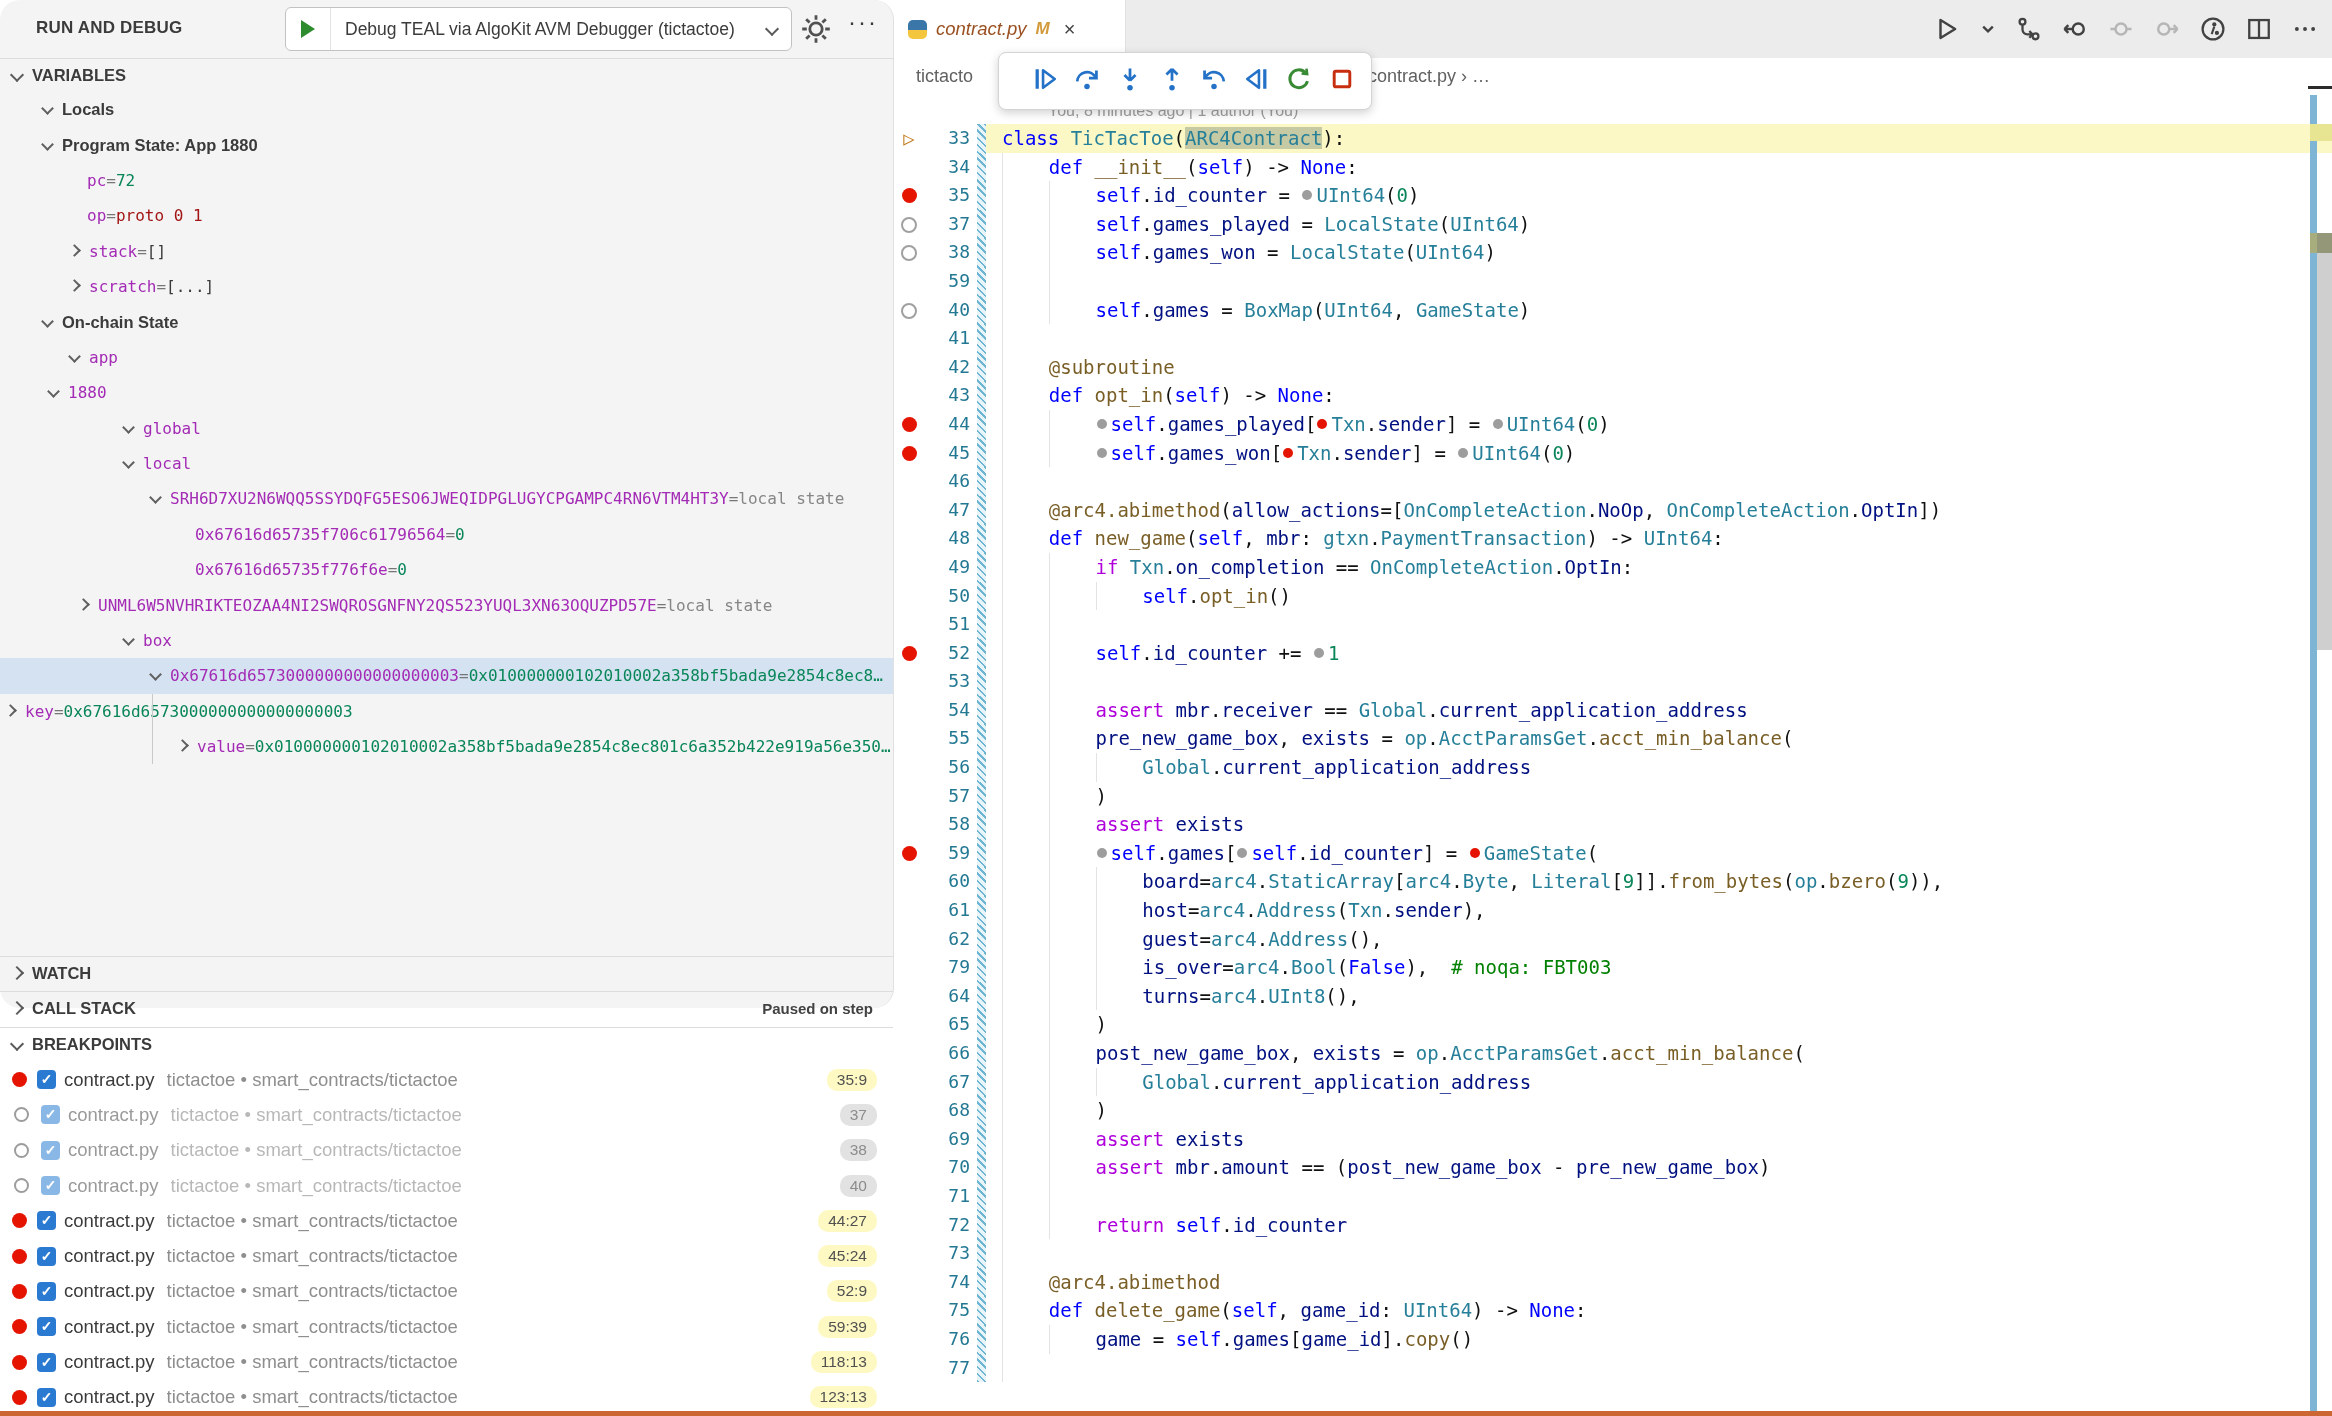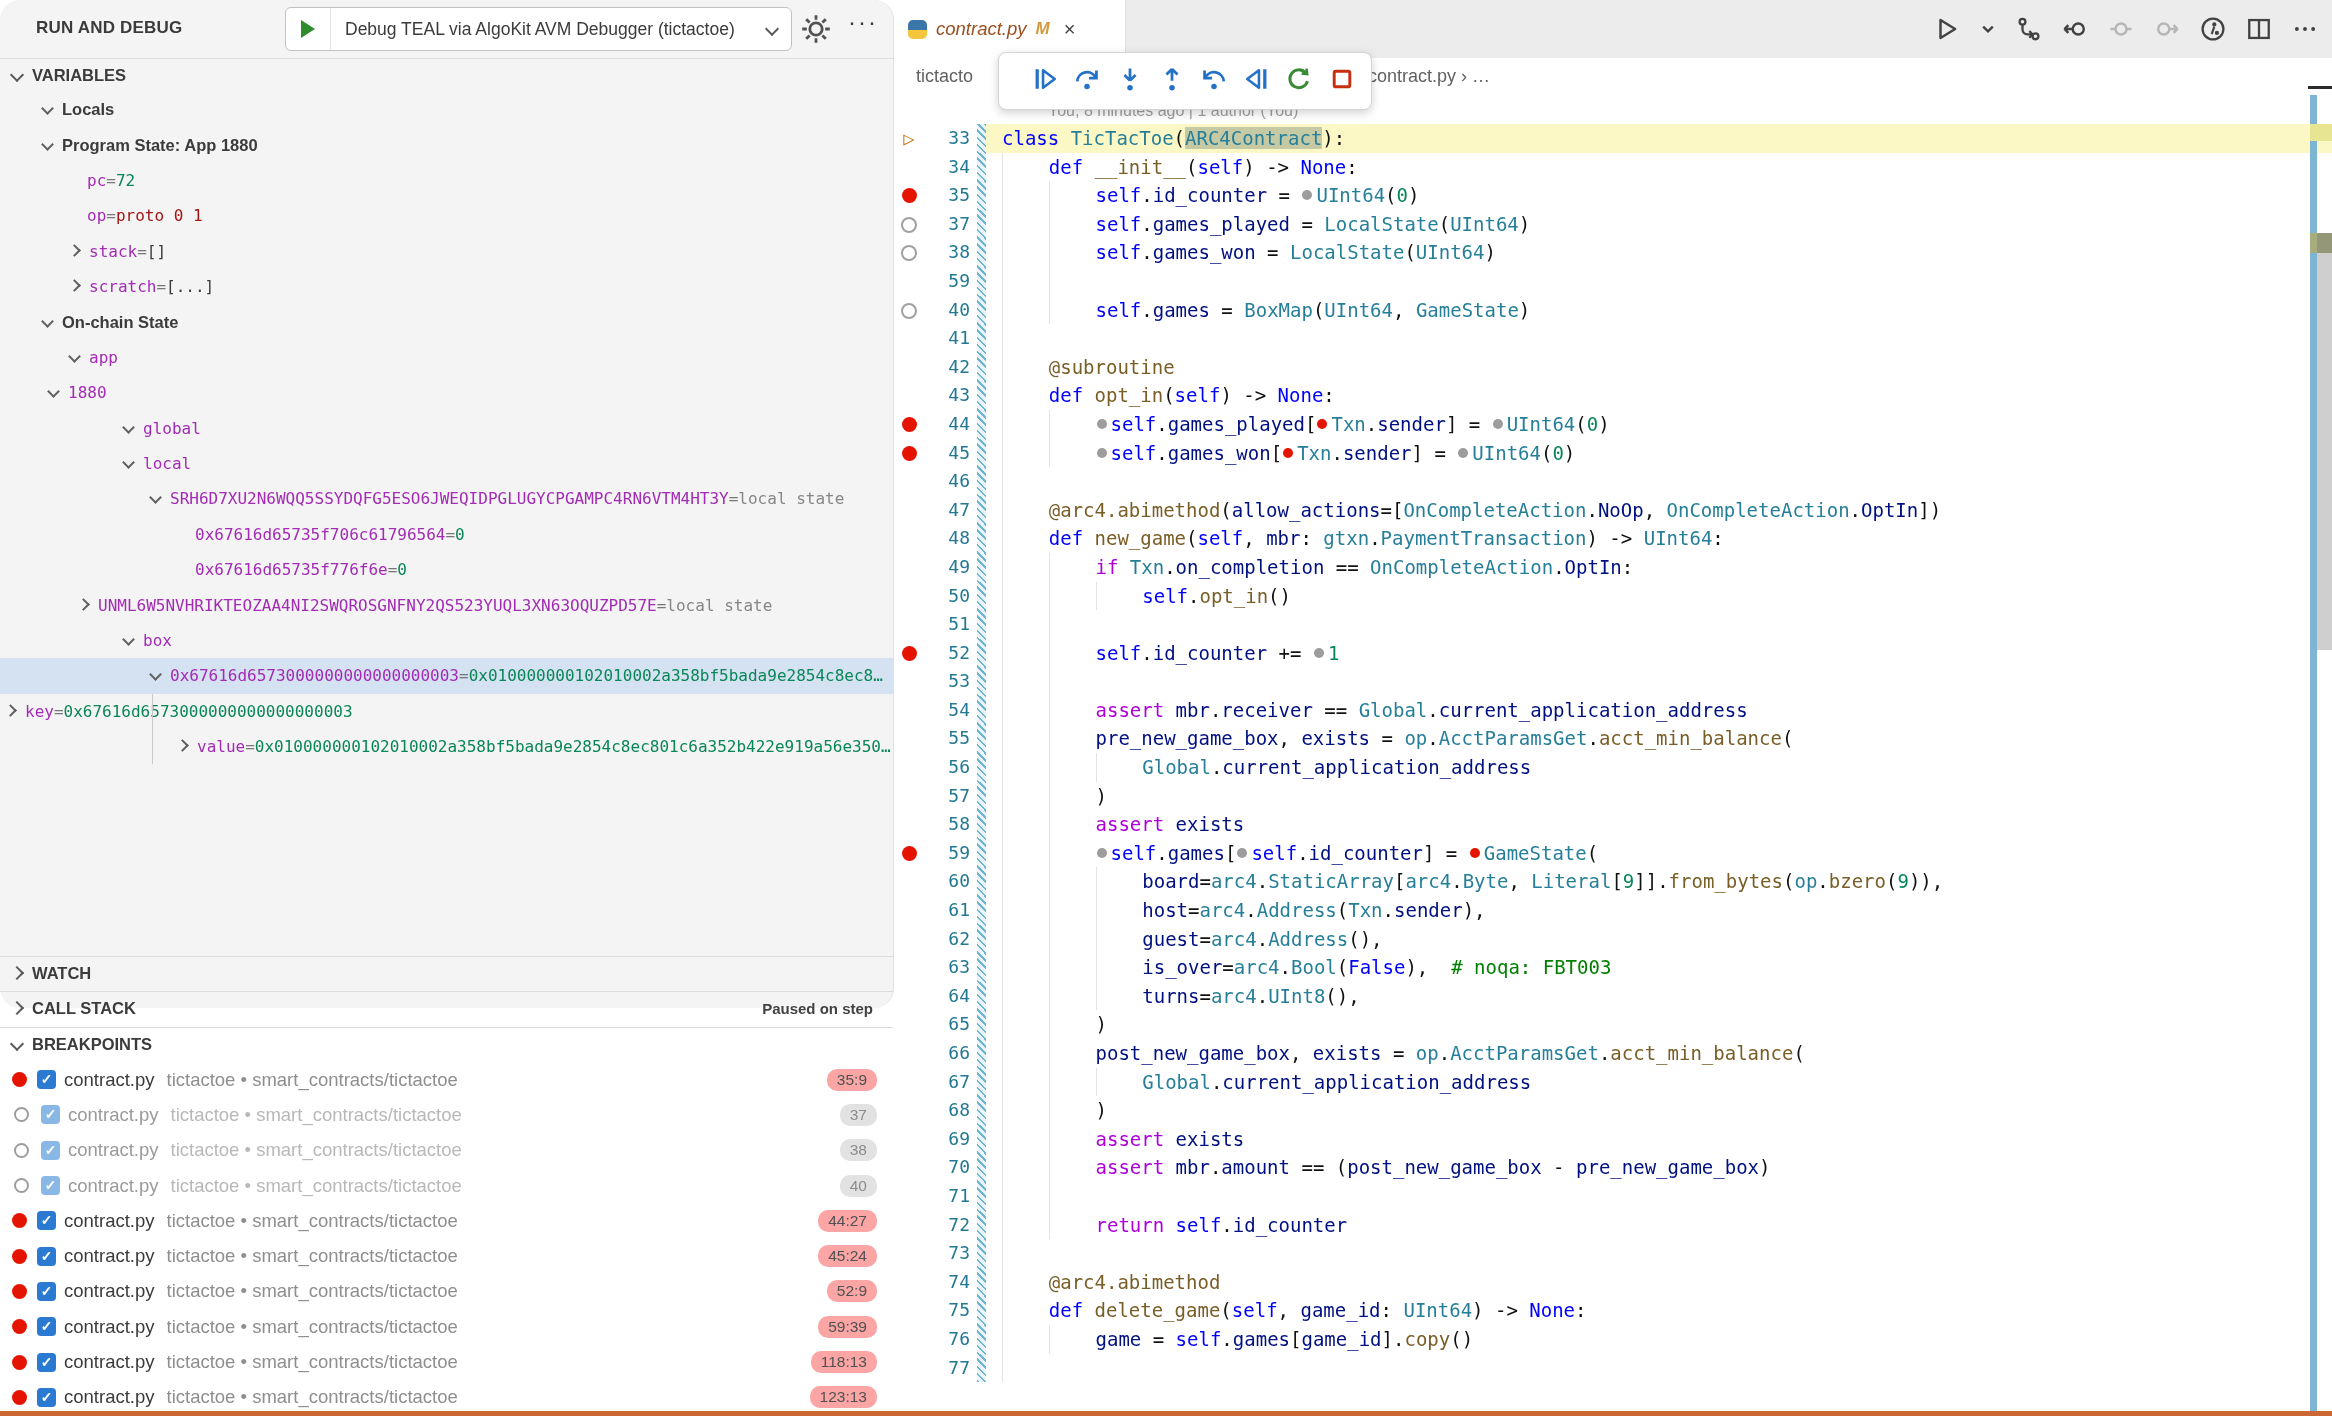--- a/index.html
+++ b/index.html
@@ -35,21 +35,21 @@
   #bp-list{position:absolute;left:0;top:1062px;width:893px;}
   .bprow{display:flex;align-items:center;height:35.3px;padding:0 16px 0 12px;box-sizing:border-box;}
   .bdot{flex:none;width:15px;height:15px;border-radius:50%;background:#e51400;margin-right:10px;}
   .bdot.h{width:11px;height:11px;background:transparent;border:2px solid #9d9d9d;margin-left:2px;margin-right:12px;}
   .cb{flex:none;width:19px;height:19px;border-radius:4px;background:#2a7ad2;color:#fff;font-size:14px;line-height:19px;text-align:center;margin-right:8px;font-weight:bold;}
   .dim .cb{background:#8ab8e6;}
   .bfile{font-size:18.5px;color:#3b3b3b;}
   .dim .bfile{color:#9a9a9a;}
   .bdesc{font-size:18.5px;color:#8e8e8e;margin-left:12px;flex:1;white-space:nowrap;overflow:hidden;}
   .dim .bdesc{color:#b8b8b8;}
-  .bbadge{flex:none;background:#fca5a5;color:#515151;border-radius:10px;font-size:15.5px;padding:2px 10px;}
+  .bbadge{flex:none;background:#fef9c3;color:#515151;border-radius:10px;font-size:15.5px;padding:2px 10px;}
   .dim .bbadge{background:#e2e2e2;color:#8c8c8c;}
   
   #editor{position:absolute;left:894px;top:0;width:1438px;height:1416px;background:#ffffff;}
   #tabbar{position:absolute;left:0;top:0;width:1438px;height:58px;background:#ececec;}
   #tab{position:absolute;left:0;top:0;height:58px;width:232px;background:#ffffff;border-right:1px solid #e0e0e0;display:flex;align-items:center;padding:0 14px;box-sizing:border-box;}
   #py-icon{flex:none;width:19px;height:19px;border-radius:5px;background:linear-gradient(180deg,#3a76a8 50%,#f4c63e 50%);margin-right:9px;}
   #tab-label{font-style:italic;font-size:18.5px;color:#9a5021;}
   #tab-m{font-style:italic;font-size:17px;color:#d29a3a;margin-left:9px;font-weight:bold;}
   #tab-close{margin-left:14px;font-size:20px;color:#424242;}
   #ed-actions{position:absolute;right:14px;top:0;height:58px;display:flex;align-items:center;gap:20px;}
@@ -589,21 +589,21 @@
           <span class="c-body"><span class="guide"></span><span class="guide"></span><span class="guide"></span><span class="tk-mb">host</span><span class="tk-pl">=</span><span class="tk-ty">arc4</span><span class="tk-pl">.</span><span class="tk-ty">Address</span><span class="tk-pl">(</span><span class="tk-ty">Txn</span><span class="tk-pl">.</span><span class="tk-mb">sender</span><span class="tk-pl">),</span></span>
         </div>
         <div class="cl">
           <span class="g-bp"></span>
           <span class="g-num">62</span>
           <span class="g-mod"></span>
           <span class="c-body"><span class="guide"></span><span class="guide"></span><span class="guide"></span><span class="tk-mb">guest</span><span class="tk-pl">=</span><span class="tk-ty">arc4</span><span class="tk-pl">.</span><span class="tk-ty">Address</span><span class="tk-pl">(),</span></span>
         </div>
         <div class="cl">
           <span class="g-bp"></span>
-          <span class="g-num">63</span>
+          <span class="g-num">79</span>
           <span class="g-mod"></span>
           <span class="c-body"><span class="guide"></span><span class="guide"></span><span class="guide"></span><span class="tk-mb">is_over</span><span class="tk-pl">=</span><span class="tk-ty">arc4</span><span class="tk-pl">.</span><span class="tk-ty">Bool</span><span class="tk-pl">(</span><span class="tk-kb">False</span><span class="tk-pl">),  </span><span class="tk-cm"># noqa: FBT003</span></span>
         </div>
         <div class="cl">
           <span class="g-bp"></span>
           <span class="g-num">64</span>
           <span class="g-mod"></span>
           <span class="c-body"><span class="guide"></span><span class="guide"></span><span class="guide"></span><span class="tk-mb">turns</span><span class="tk-pl">=</span><span class="tk-ty">arc4</span><span class="tk-pl">.</span><span class="tk-ty">UInt8</span><span class="tk-pl">(),</span></span>
         </div>
         <div class="cl">

